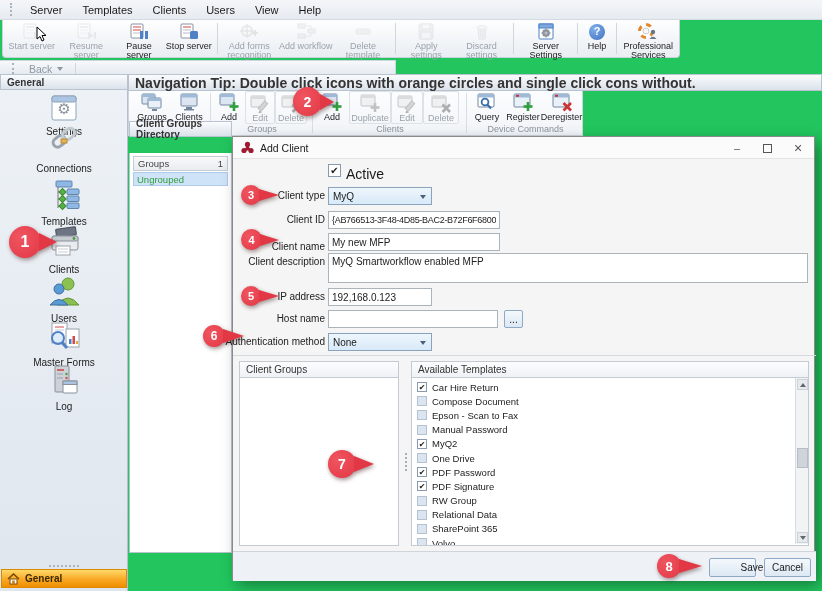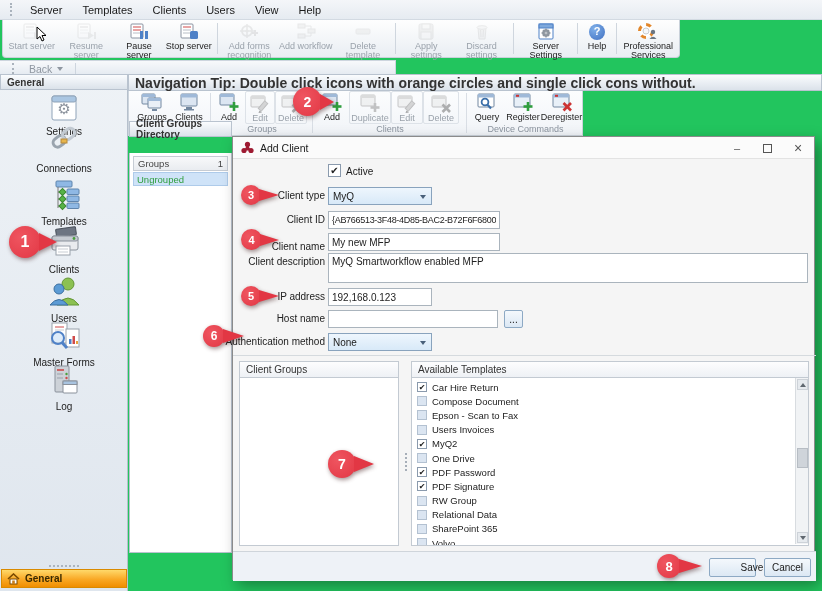--- a/index.html
+++ b/index.html
@@ -584,21 +584,21 @@
     </div>
     <div class="dlg-winbtns">
       <span class="wb">–</span>
       <span class="wb-max"></span>
       <span class="wb" style="font-size:14px;">×</span>
     </div>
 
     <div class="chk" style="position:absolute;left:95px;top:27px;width:13px;height:13px;font-size:10px;">
         <span>✔</span>
       </div>
-    <span style="position:absolute;left:113px;top:29px;font-size:10px;">Active</span>
+    <span style="position:absolute;left:113px;top:29px;font-size:14px;">Active</span>
 
     <span class="fld-label" style="top:53px;">Client type</span>
     <div class="ddl" style="left:95px;top:50px;width:104px;height:18px;">
       <span>MyQ</span>
       <span class="arr"></span>
     </div>
 
     <span class="fld-label" style="top:77px;">Client ID</span>
     <input class="inp" style="left: 95px; top: 74px; width: 172px; height: 18px; font-size: 9px; letter-spacing: -0.3px;" value="{AB766513-3F48-4D85-BAC2-B72F6F680053}">
 
@@ -652,21 +652,21 @@
         <div class="tpl-item">
             <span class="tpl-chk"></span>
             <span>Compose Document</span>
           </div>
         <div class="tpl-item">
             <span class="tpl-chk"></span>
             <span>Epson - Scan to Fax</span>
           </div>
         <div class="tpl-item">
             <span class="tpl-chk"></span>
-            <span>Users Invoices</span>
+            <span>Manual Password</span>
           </div>
         <div class="tpl-item">
             <span class="tpl-chk on"><span>✔</span></span>
             <span>MyQ2</span>
           </div>
         <div class="tpl-item">
             <span class="tpl-chk"></span>
             <span>One Drive</span>
           </div>
         <div class="tpl-item">

